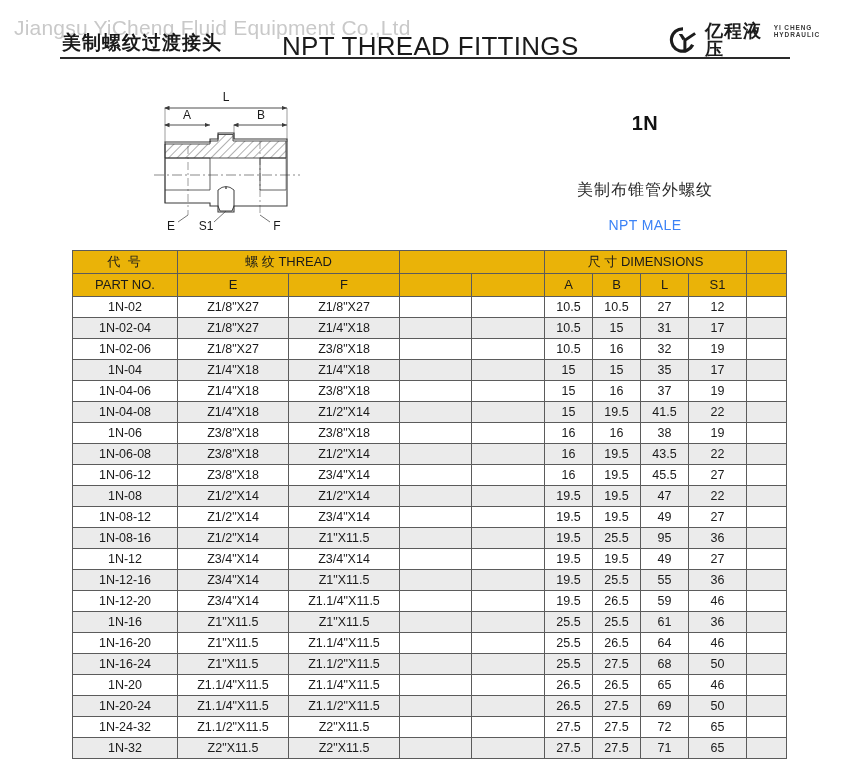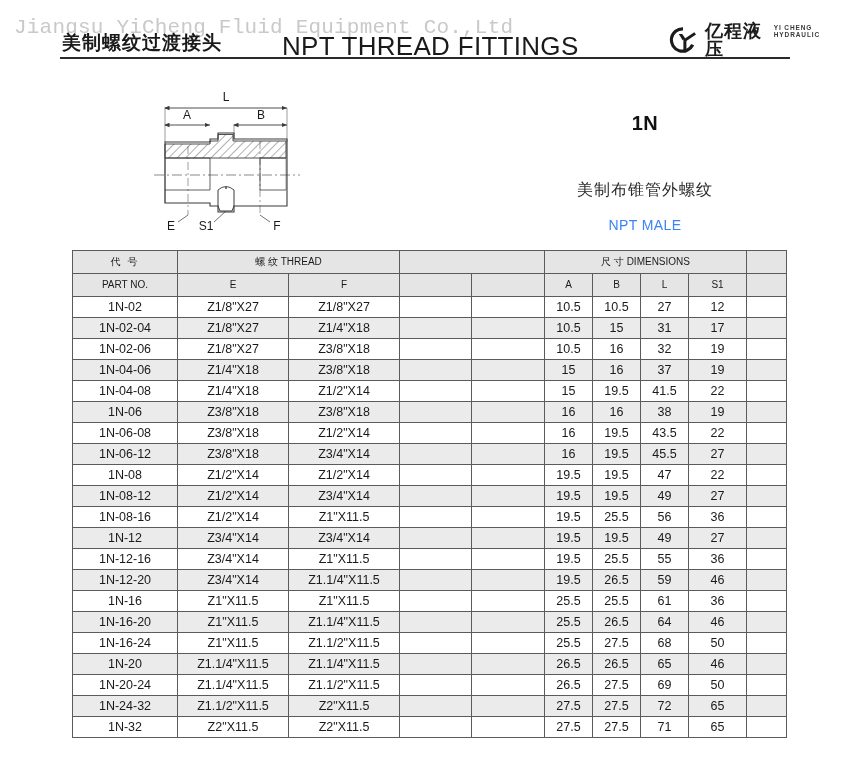--- a/index.html
+++ b/index.html
@@ -16,21 +16,21 @@
   
   .watermark {
     position: absolute;
     left: 14px;
     top: 16px;
     font-size: 21px;
     color: #c9c9c9;
     white-space: nowrap;
     letter-spacing: 0.2px;
     z-index: 5;
-    font-family: Liberation Mono, monospace;
+    font-family: Liberation Sans, sans-serif;
   }
 
   
   .header {
     position: absolute;
     left: 0; top: 0;
     width: 853px;
     height: 64px;
     z-index: 10;
     padding-left: 42px;
@@ -146,22 +146,22 @@
     border: 1px solid #5b5b5b;
     text-align: center;
     height: 20px;
     line-height: 20px;
     padding: 0 1px;
     font-weight: normal;
     overflow: hidden;
     white-space: nowrap;
   }
   table.spec thead th {
-    background: #e5e5e5;
-    font-size: 10px;
+    background: #eab308;
+    font-size: 13px;
     height: 22px;
     line-height: 22px;
   }
   table.spec thead th.cn-head {
     letter-spacing: 2px;
   }
   table.spec tbody tr:nth-child(even) td {
     background: #ebebeb;
   }
   table.spec tbody tr:nth-child(odd) td {
@@ -340,20 +340,32 @@
           <td>Z3/8"X18</td>
           <td class="blank"></td>
           <td class="blank"></td>
           <td>10.5</td>
           <td>16</td>
           <td>32</td>
           <td>19</td>
           <td class="blank"></td>
         </tr>
         <tr>
+          <td>1N-04</td>
+          <td>Z1/4"X18</td>
+          <td>Z1/4"X18</td>
+          <td class="blank"></td>
+          <td class="blank"></td>
+          <td>15</td>
+          <td>15</td>
+          <td>35</td>
+          <td>17</td>
+          <td class="blank"></td>
+        </tr>
+        <tr>
           <td>1N-04-06</td>
           <td>Z1/4"X18</td>
           <td>Z3/8"X18</td>
           <td class="blank"></td>
           <td class="blank"></td>
           <td>15</td>
           <td>16</td>
           <td>37</td>
           <td>19</td>
           <td class="blank"></td>
@@ -431,21 +443,21 @@
           <td class="blank"></td>
         </tr>
         <tr>
           <td>1N-08-16</td>
           <td>Z1/2"X14</td>
           <td>Z1"X11.5</td>
           <td class="blank"></td>
           <td class="blank"></td>
           <td>19.5</td>
           <td>25.5</td>
-          <td>56</td>
+          <td>95</td>
           <td>36</td>
           <td class="blank"></td>
         </tr>
         <tr>
           <td>1N-12</td>
           <td>Z3/4"X14</td>
           <td>Z3/4"X14</td>
           <td class="blank"></td>
           <td class="blank"></td>
           <td>19.5</td>

